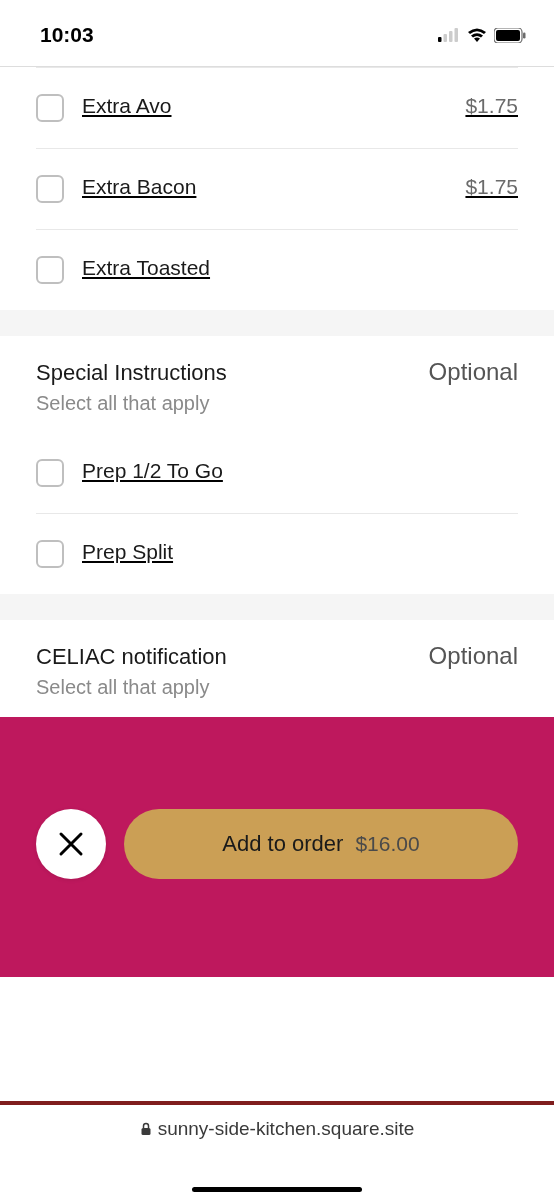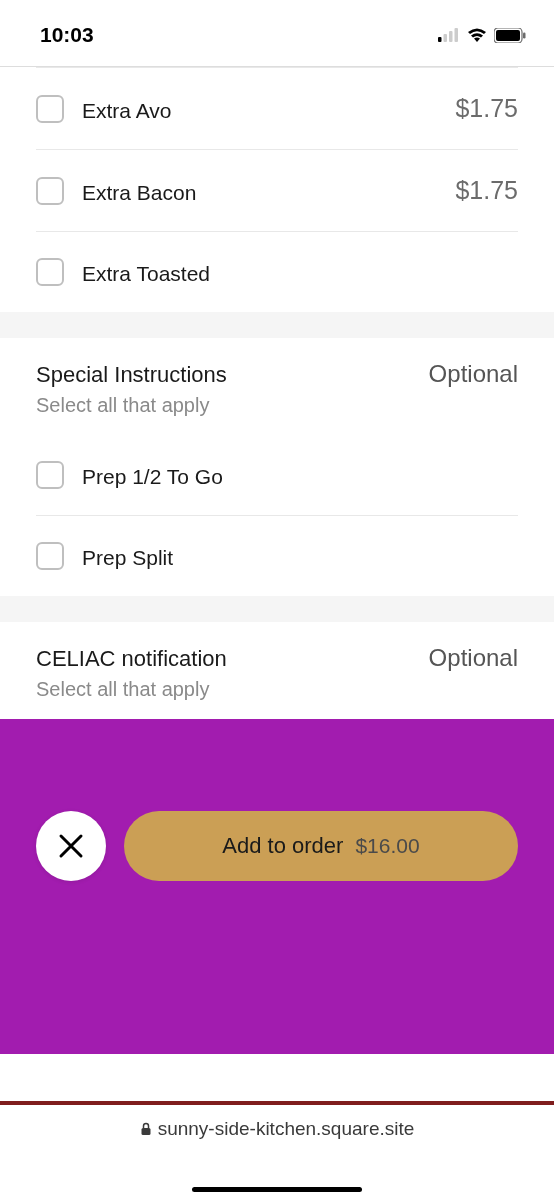--- a/index.html
+++ b/index.html
@@ -59,21 +59,21 @@
     }
     .checkbox svg {
       display: none;
     }
     .option-label {
       font-size: 21px;
       color: #1a1a1a;
       flex-grow: 1;
     }
     .option-price {
-      font-size: 25px;
+      font-size: 21px;
       color: #6b6b6b;
     }
     .section-gap {
       height: 26px;
       background: #f5f5f5;
     }
     .section-header {
       padding: 22px 36px 18px;
     }
     .section-title-row {
@@ -89,22 +89,22 @@
     }
     .section-optional {
       font-size: 24px;
       color: #555;
     }
     .section-subtitle {
       font-size: 20px;
       color: #8a8a8a;
     }
     .bottom-gray {
-      background: #a21caf;
-      height: 335px;
+      background: #be185d;
+      height: 260px;
       position: relative;
     }
     .action-bar {
       display: flex;
       align-items: center;
       gap: 18px;
       padding: 0 36px;
       position: absolute;
       top: 92px;
       left: 0;
@@ -162,23 +162,24 @@
       width: 170px;
       height: 5px;
       background: #000;
       border-radius: 3px;
     }
     .options-group {
       padding: 0 36px;
     }
     .option-row-bordered {
       display: flex;
-      align-items: flex-end;
+      align-items: flex-start;
       padding: 26px 0;
       border-bottom: 1px solid #e8e8e8;
+      text-decoration: underline;
     }
     .option-row-bordered.first-top {
       border-top: 1px solid #e8e8e8;
     }
     .option-row-bordered.no-border {
       border-bottom: none;
     }
   </style>
 </head>
 <body>

